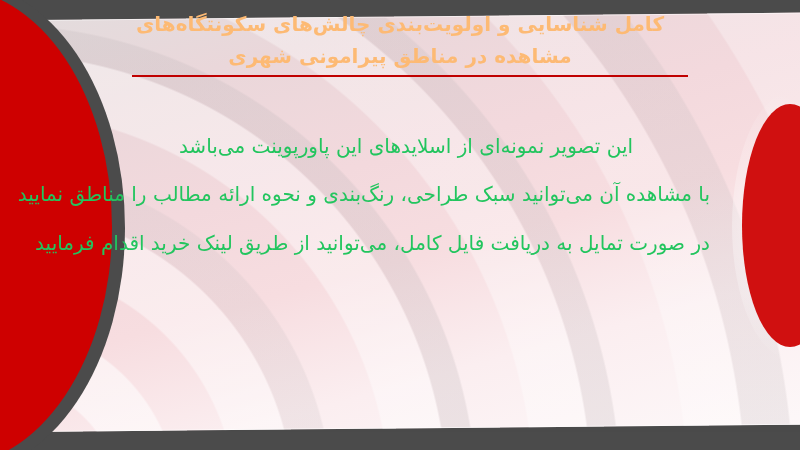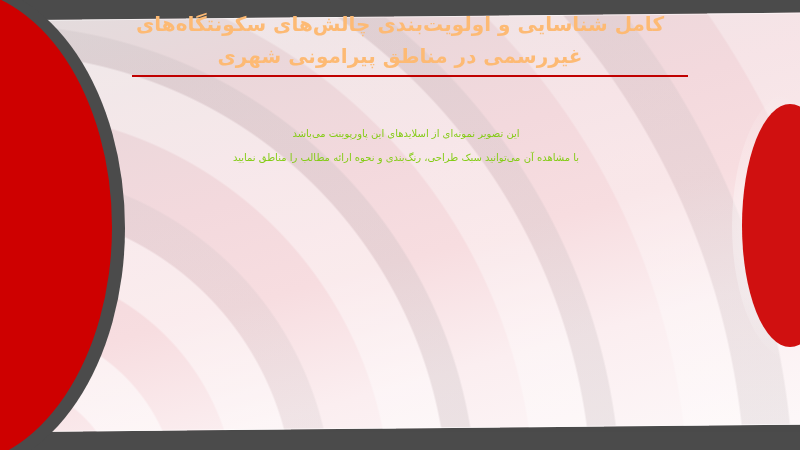--- a/index.html
+++ b/index.html
@@ -180,23 +180,23 @@
     position: absolute;
     right: 90px;
     top: 122px;
     width: 608px;
     text-align: center;
     direction: rtl;
     z-index: 8;
   }
   .body-line {
     font-family: "DejaVu Sans", sans-serif;
-    font-size: 10px;
+    font-size: 20px;
     font-weight: normal;
-    color: #84cc16;
+    color: #22c55e;
     line-height: 2.42;
     white-space: nowrap;
   }
 </style>
 </head>
 <body>
 
 <div id="slide">
 
   <div class="frame-top"></div>
@@ -208,22 +208,23 @@
 
   <div class="right-ellipse-glow"></div>
   <div class="right-ellipse"></div>
 
   <div class="crescent-outline"></div>
   <div class="crescent"></div>
   <div class="crescent-hi"></div>
 
   <div class="title-block">
     <div class="title-line">کامل شناسایی و اولویت‌بندی چالش‌های سکونتگاه‌های</div>
-    <div class="title-line">غیررسمی در مناطق پیرامونی شهری</div>
+    <div class="title-line">مشاهده در مناطق پیرامونی شهری</div>
   </div>
   <div class="title-rule"></div>
 
   <div class="body-block">
     <div class="body-line">این تصویر نمونه‌ای از اسلایدهای این پاورپوینت می‌باشد</div>
     <div class="body-line">با مشاهده آن می‌توانید سبک طراحی، رنگ‌بندی و نحوه ارائه مطالب را مناطق نمایید</div>
+    <div class="body-line">در صورت تمایل به دریافت فایل کامل، می‌توانید از طریق لینک خرید اقدام فرمایید</div>
   </div>
 
 </div>
 
 </body></html>

